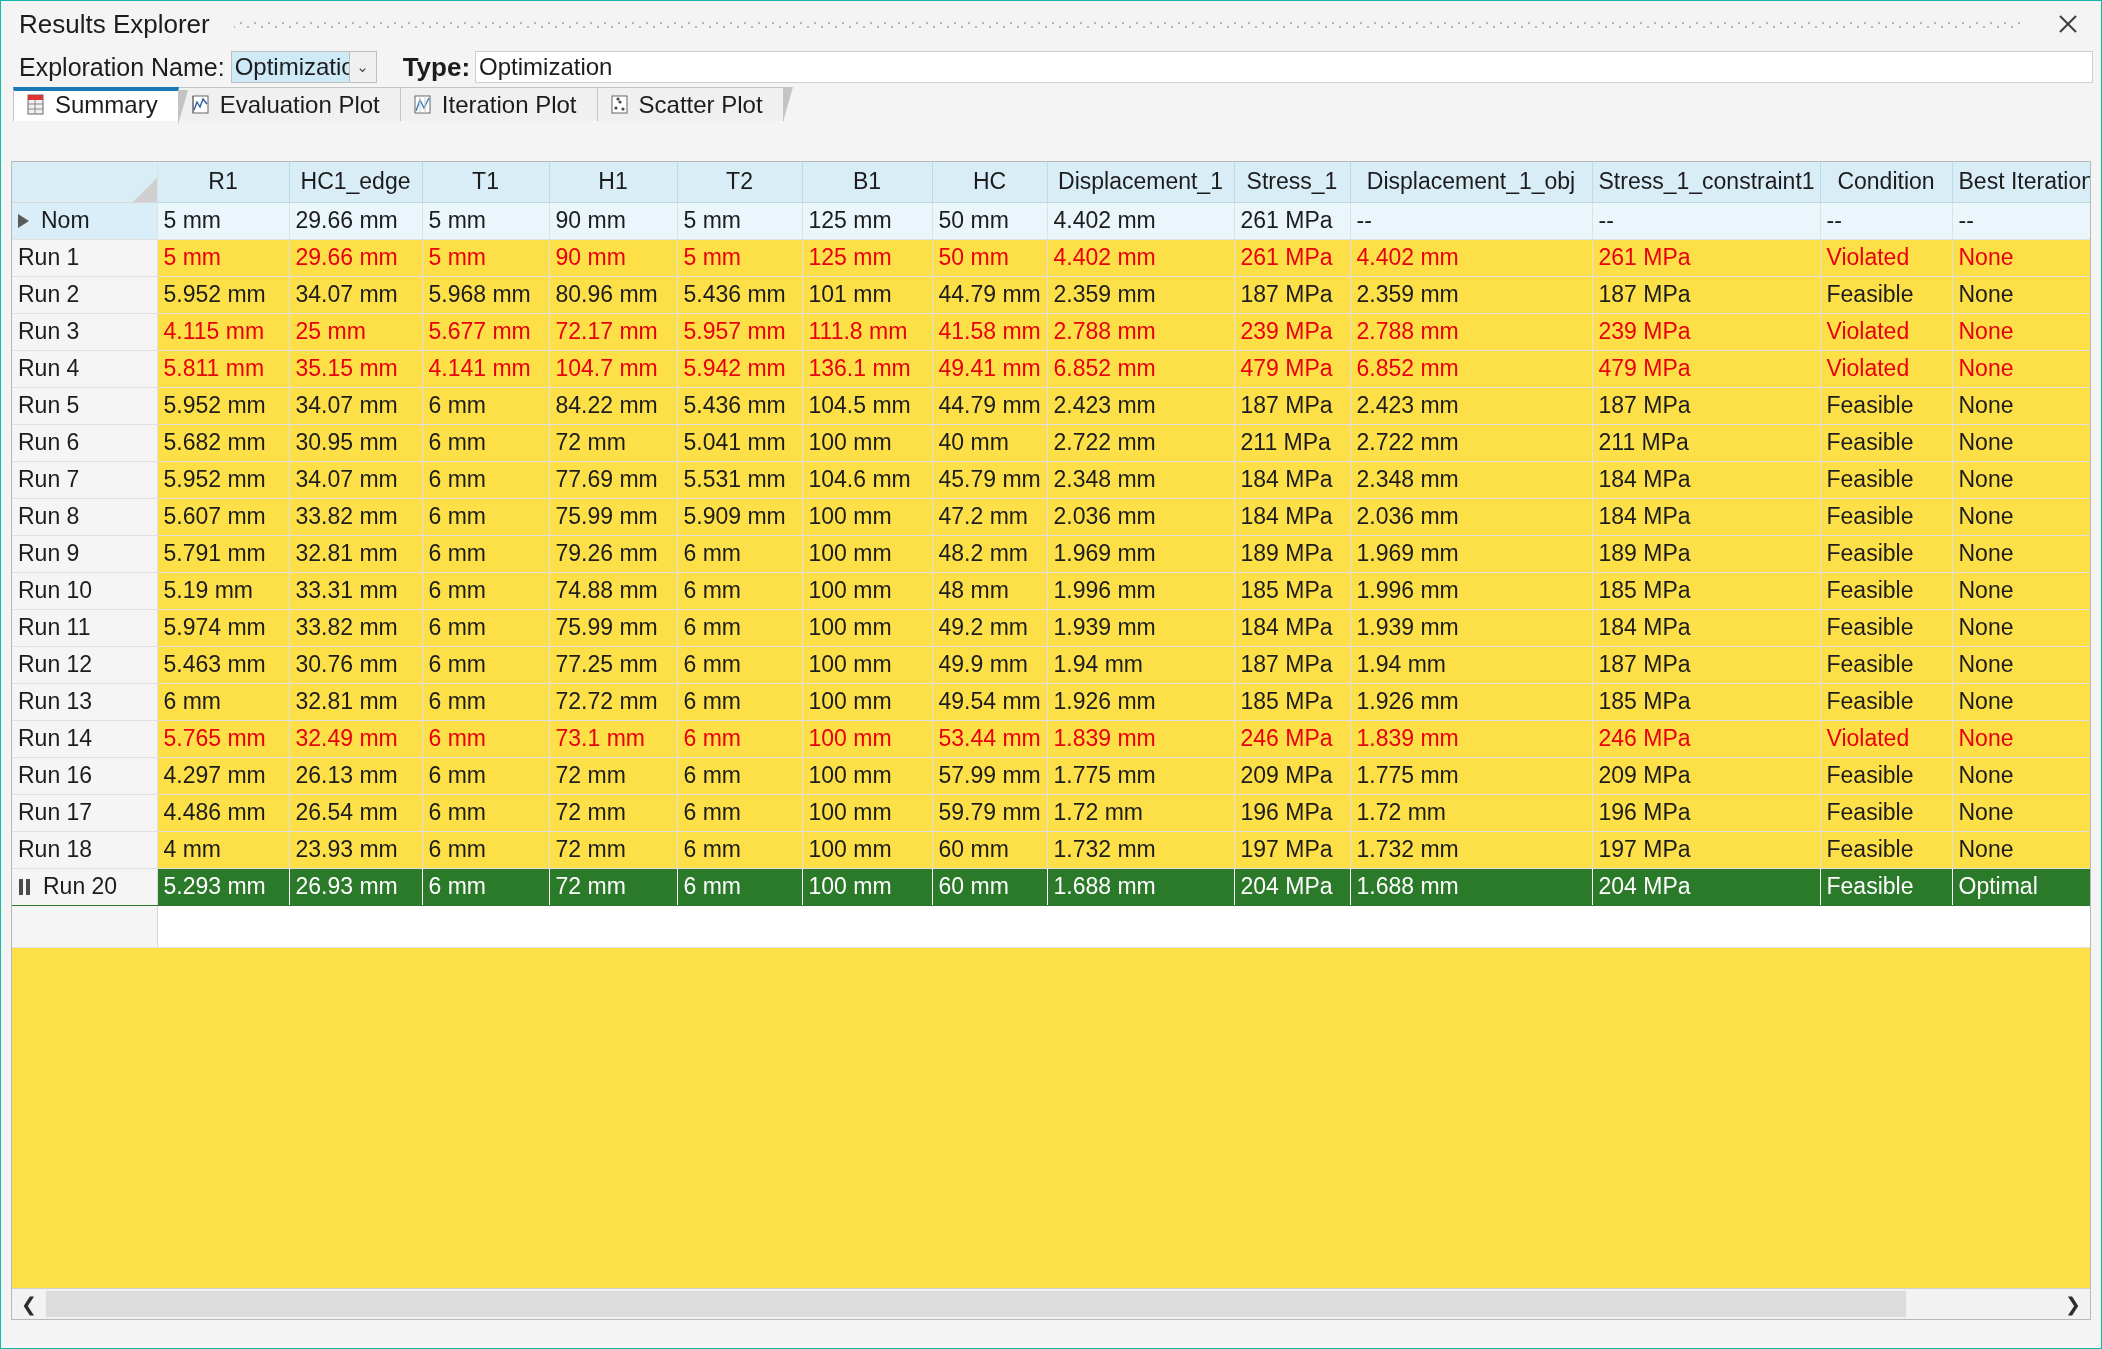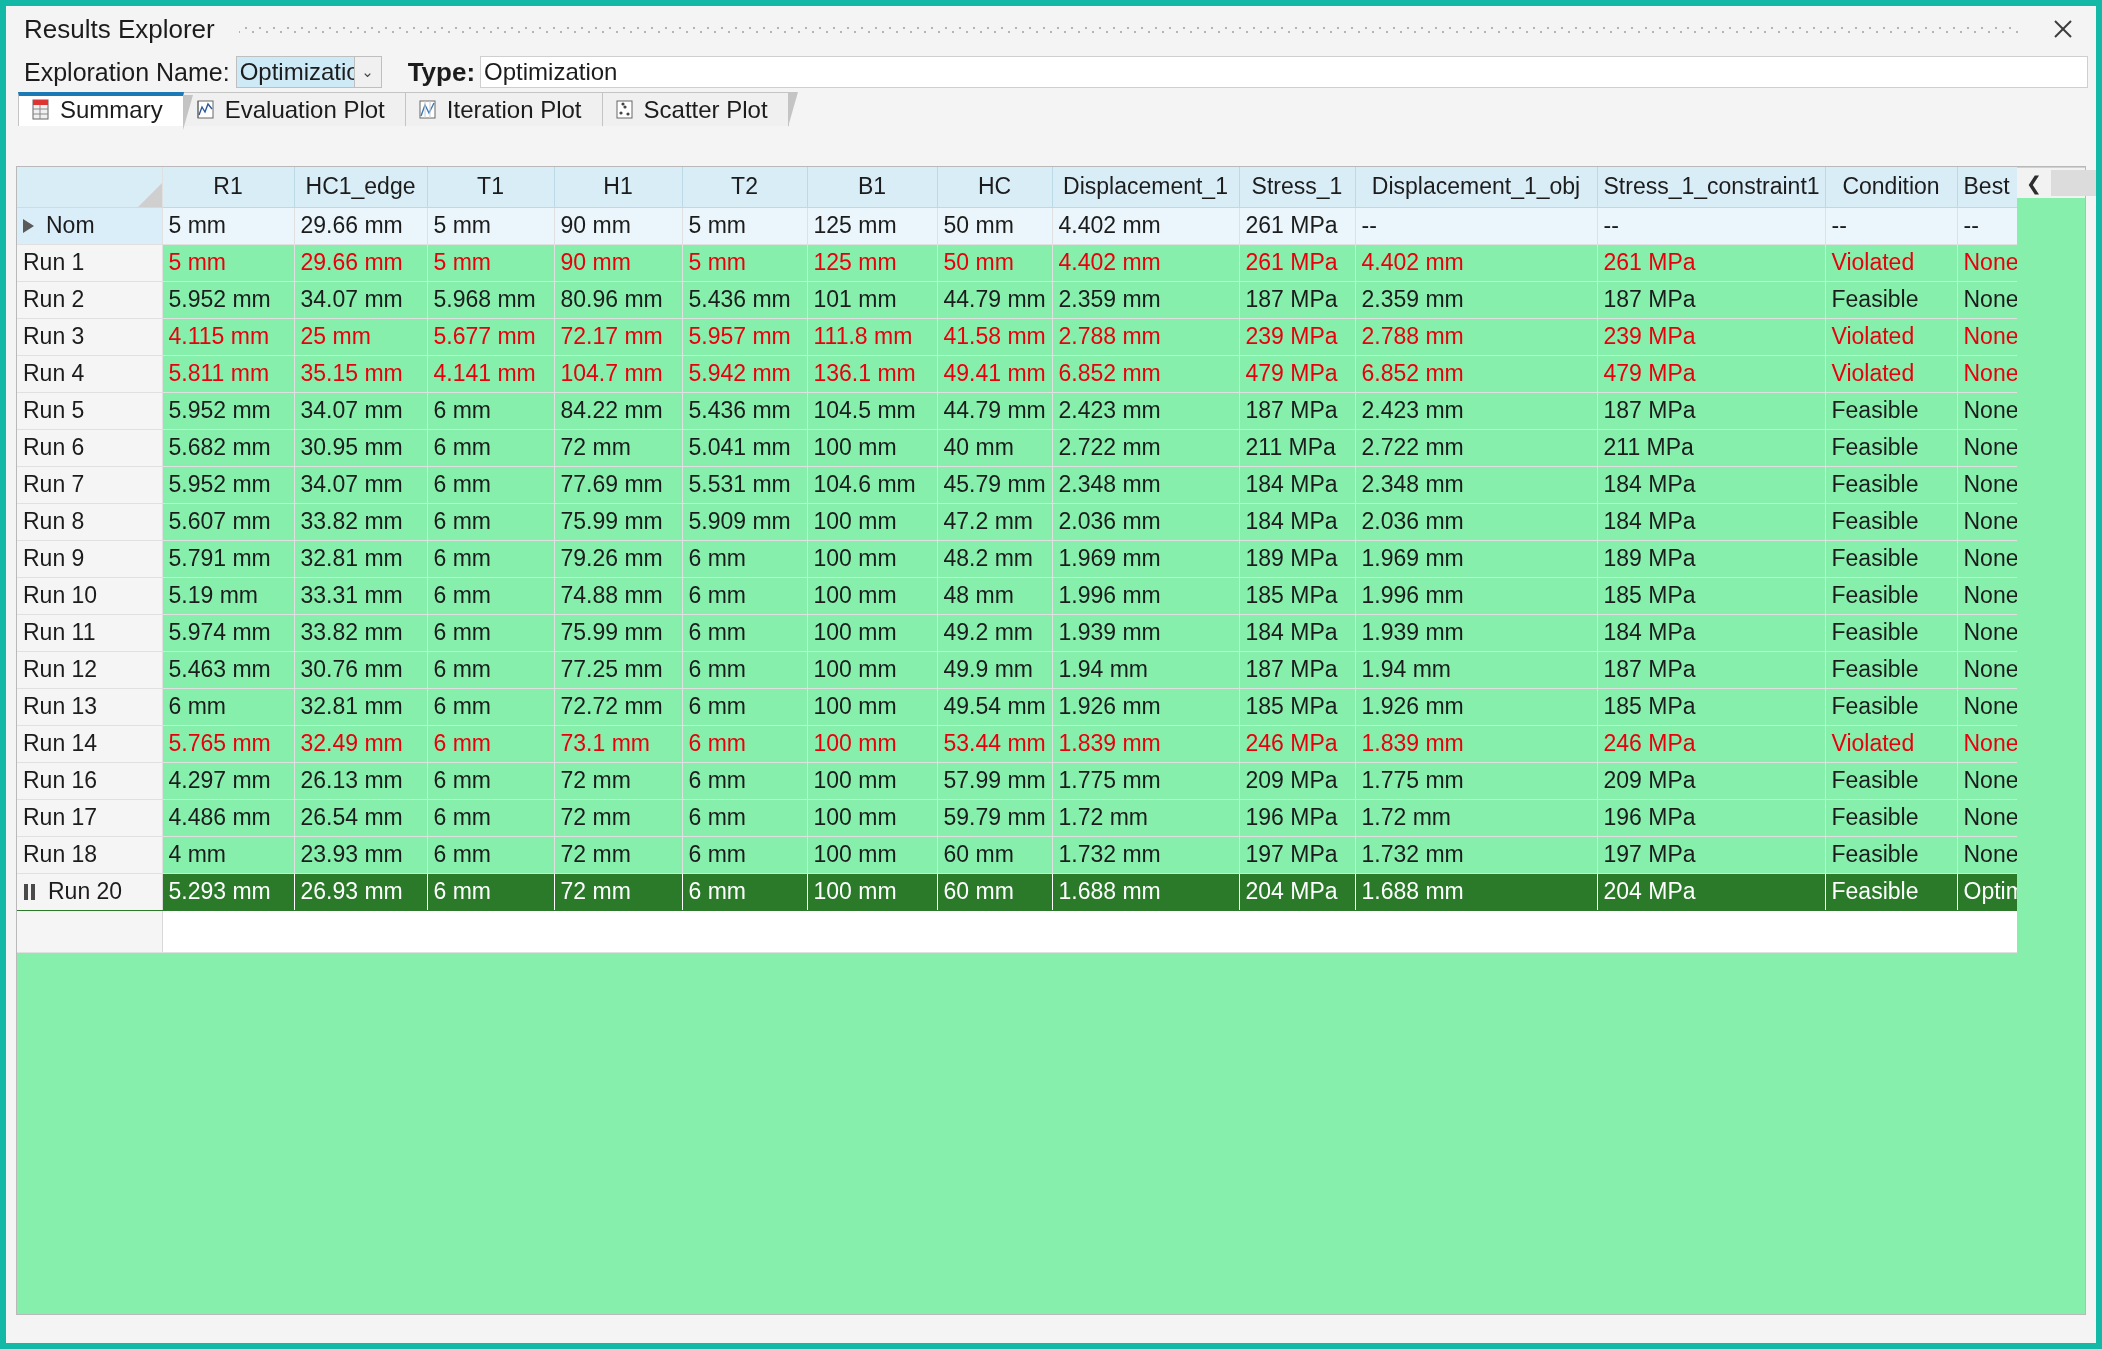--- a/index.html
+++ b/index.html
@@ -5,21 +5,21 @@
   html, body {
     margin: 0; padding: 0;
     background: #ffffff;
     font-family: "Liberation Sans", sans-serif;
   }
   #app {
     position: relative;
     width: 2102px; height: 1349px;
     box-sizing: border-box;
     background: #f4f4f4;
-    border: 6px solid #14b8a6;
+    border: 1px solid #14b8a6;
     overflow: hidden;
   }
 
   
   .titlebar {
     position: relative;
     height: 46px;
     display: flex;
     align-items: center;
     background: #f4f4f4;
@@ -155,25 +155,25 @@
   .tab.active::after{
     border-left-color:#c4c4c4;
   }
   .tab-icon { width: 20px; height: 22px; display:block; flex: 0 0 auto;}
 
   
   .gridpanel {
     position: absolute;
     left: 10px; right: 10px;
     top: 160px; bottom: 28px;
-    background: #86efac;
+    background: #fde047;
     border: 1px solid #b9b9b9;
     box-sizing: border-box;
     display: flex;
-    flex-direction: row;
+    flex-direction: column;
   }
   .gridscroll {
     flex: 1 1 auto;
     overflow: hidden;
     position: relative;
   }
   table.grid {
     border-collapse: collapse;
     table-layout: fixed;
     width: 2080px;

